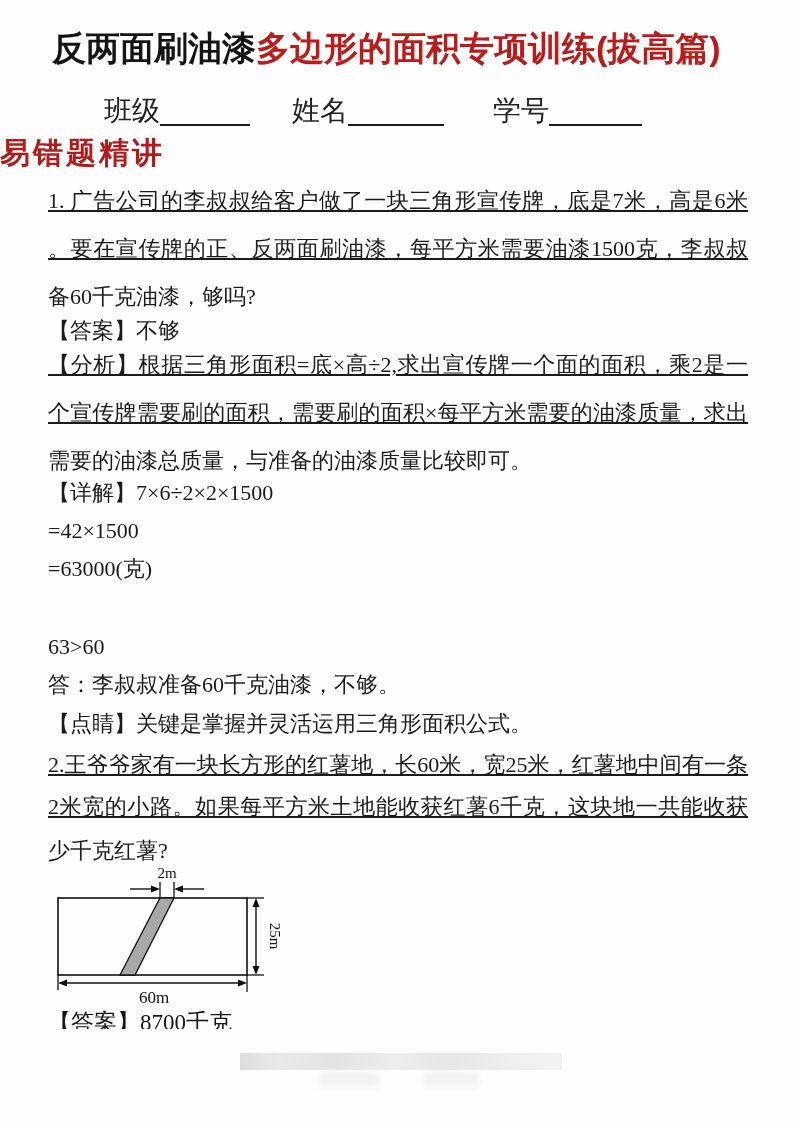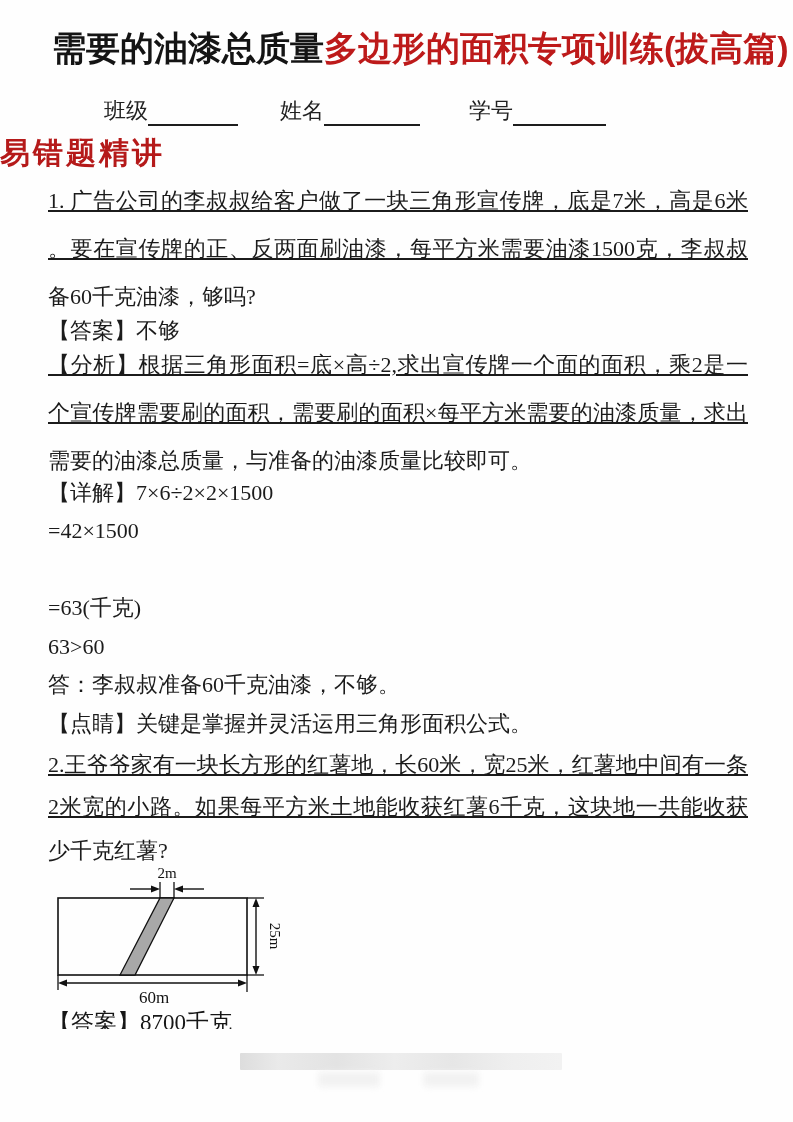--- a/index.html
+++ b/index.html
@@ -8,21 +8,21 @@
     font-family:"Liberation Serif","DejaVu Serif",serif;color:#1b1b1b;
   }
   .doc-title{
     position:absolute;top:26px;left:52px;width:710px;
     font-family:"Liberation Sans","DejaVu Sans",sans-serif;
     font-weight:900;font-size:34px;line-height:44px;white-space:nowrap;
     color:#141414;letter-spacing:0px;
   }
   .doc-title .red{color:#bd1a1a;text-align:center;}
   .info-row{
-    position:absolute;top:96px;left:104px;font-size:22px;line-height:30px;
+    position:absolute;top:96px;left:104px;font-size:28px;line-height:30px;
     display:flex;align-items:flex-end;white-space:nowrap;color:#222;
   }
   .blank{display:inline-block;border-bottom:2px solid #1d1d1d;height:24px;vertical-align:baseline;}
   .blank.b1{width:90px;margin-right:42px;}
   .blank.b2{width:96px;margin-right:49px;}
   .blank.b3{width:93px;}
   .section-heading{
     position:absolute;top:134px;left:0;width:793px;
     font-weight:bold;font-size:30px;line-height:38px;color:#b51a1a;letter-spacing:3px;
   }
@@ -45,21 +45,21 @@
   }
   .smudge{position:absolute;background:#f2f2f2;filter:blur(3px);border-radius:4px;}
   .smudge.s1{left:318px;top:1072px;width:62px;height:15px;}
   .smudge.s2{left:423px;top:1072px;width:56px;height:15px;}
 </style>
 </head>
 <body>
 
 <div class="page">
 
-  <div class="doc-title"><span>需要的油漆总质量</span><span class="red">多边形的面积专项训练(拔高篇)</span></div>
+  <div class="doc-title"><span>反两面刷油漆</span><span class="red">多边形的面积专项训练(拔高篇)</span></div>
 
   <div class="info-row">
     <span>班级</span>
       <span class="blank b1"></span>
       <span>姓名</span>
       <span class="blank b2"></span>
       <span>学号</span>
       <span class="blank b3"></span>
   </div>
 
@@ -70,21 +70,21 @@
   <div class="line" style="top:282px">备60千克油漆，够吗?</div>
 
   <div class="line" style="top:316px">【答案】不够</div>
 
   <div class="line just" style="top:350px">【分析】根据三角形面积=底×高÷2,求出宣传牌一个面的面积，乘2是一</div>
   <div class="line" style="top:446px">需要的油漆总质量，与准备的油漆质量比较即可。</div>
   <div class="line just" style="top:398px">个宣传牌需要刷的面积，需要刷的面积×每平方米需要的油漆质量，求出</div>
 
   <div class="line" style="top:478px">【详解】7×6÷2×2×1500</div>
   <div class="line" style="top:516px">=42×1500</div>
-  <div class="line" style="top:593px">=63(千克)</div>
+  <div class="line" style="top:554px">=63000(克)</div>
   <div class="line" style="top:632px">63&gt;60</div>
   <div class="line" style="top:670px">答：李叔叔准备60千克油漆，不够。</div>
   <div class="line" style="top:709px">【点睛】关键是掌握并灵活运用三角形面积公式。</div>
 
   <div class="line just" style="top:750px">2.王爷爷家有一块长方形的红薯地，长60米，宽25米，红薯地中间有一条</div>
   <div class="line just" style="top:792px">2米宽的小路。如果每平方米土地能收获红薯6千克，这块地一共能收获多</div>
   <div class="line" style="top:836px">少千克红薯?</div>
 
   <div class="diagram">
     <svg width="235" height="145" viewBox="0 0 235 145" xmlns="http://www.w3.org/2000/svg">

